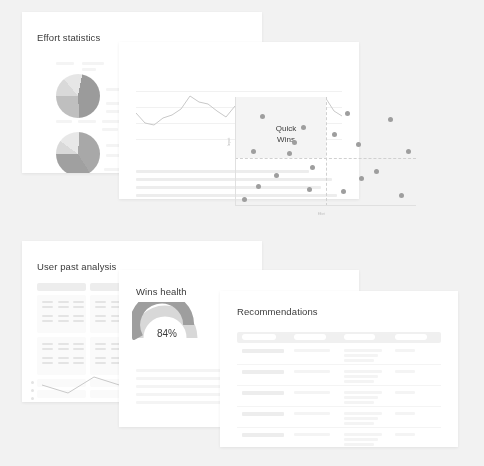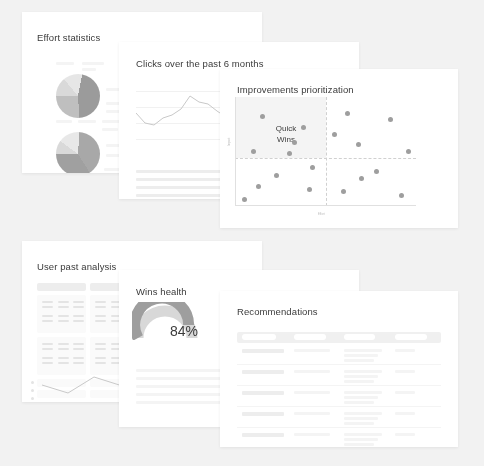--- a/index.html
+++ b/index.html
@@ -135,23 +135,23 @@
   .axis-caption.x { left: 318px; top: 213px; }
 
   
   .gauge-wrap {
     position: absolute;
     left: 132px; top: 302px; width: 66px; height: 38px;
   }
   .gauge-value {
     position: absolute;
     left: 4px; right: 0; bottom: 1px;
-    text-align: right;
+    text-align: center;
     color: #3b3b3b;
-    font-size: 14px;
+    font-size: 10px;
   }
 
   
   .rec-header {
     position: absolute;
     background: #f0f0f0;
     border-radius: 2px;
   }
   .rec-pill {
     position: absolute;
@@ -197,41 +197,37 @@
     <div class="sk light" style="left:34px; top:108px; width:16px; height:3px;"></div>
     <div class="sk light" style="left:56px; top:108px; width:18px; height:3px;"></div>
     <div class="sk light" style="left:80px; top:108px; width:22px; height:3px;"></div>
     <div class="sk light" style="left:80px; top:116px; width:16px; height:3px;"></div>
     <div class="sk light" style="left:84px; top:132px; width:20px; height:3px;"></div>
     <div class="sk light" style="left:84px; top:142px; width:14px; height:3px;"></div>
     <div class="sk light" style="left:82px; top:156px; width:26px; height:3px;"></div>
   </div>
 
   <div class="card" id="card-clicks">
-    <div class="card-title">Clicks over the past 6 months</div>
 
     <div class="gridline" style="left:17px; top:49px;  width:206px;"></div>
     <div class="gridline" style="left:17px; top:65px;  width:206px;"></div>
     <div class="gridline" style="left:17px; top:81px;  width:206px;"></div>
     <div class="gridline" style="left:17px; top:97px;  width:206px;"></div>
 
     <svg class="spark" style="left:17px; top:44px;" width="206" height="60" viewBox="0 0 206 60">
       <polyline fill="none" stroke="#c9c9c9" stroke-width="1" points="0,27 9,37 18,39 27,32 36,29 45,23 54,10 63,16 72,18 81,25 90,31 99,20 108,30 117,36 126,42 135,45 144,39 153,33 162,28 171,24 180,26 189,11 198,25 206,30"></polyline>
     </svg>
 
     <div class="sk" style="left:17px; top:128px; width:173px; height:3px;"></div>
     <div class="sk" style="left:17px; top:136px; width:196px; height:3px;"></div>
     <div class="sk" style="left:17px; top:144px; width:185px; height:3px;"></div>
     <div class="sk" style="left:17px; top:152px; width:201px; height:3px;"></div>
 
   </div>
 
-  <div class="card" id="card-improvements">
-    <div class="card-title">Improvements prioritization</div>
-  </div>
 
   <div class="plot-frame" style="z-index:4;">
     <div class="quadrant-shade"></div>
     <div class="divider-v"></div>
     <div class="divider-h"></div>
     <div class="axis-line y"></div>
     <div class="axis-line x"></div>
     <div class="quick-wins" style="left:28px; top:26px; width:46px;">Quick
 Wins</div>
     <div id="scatter-dots">

